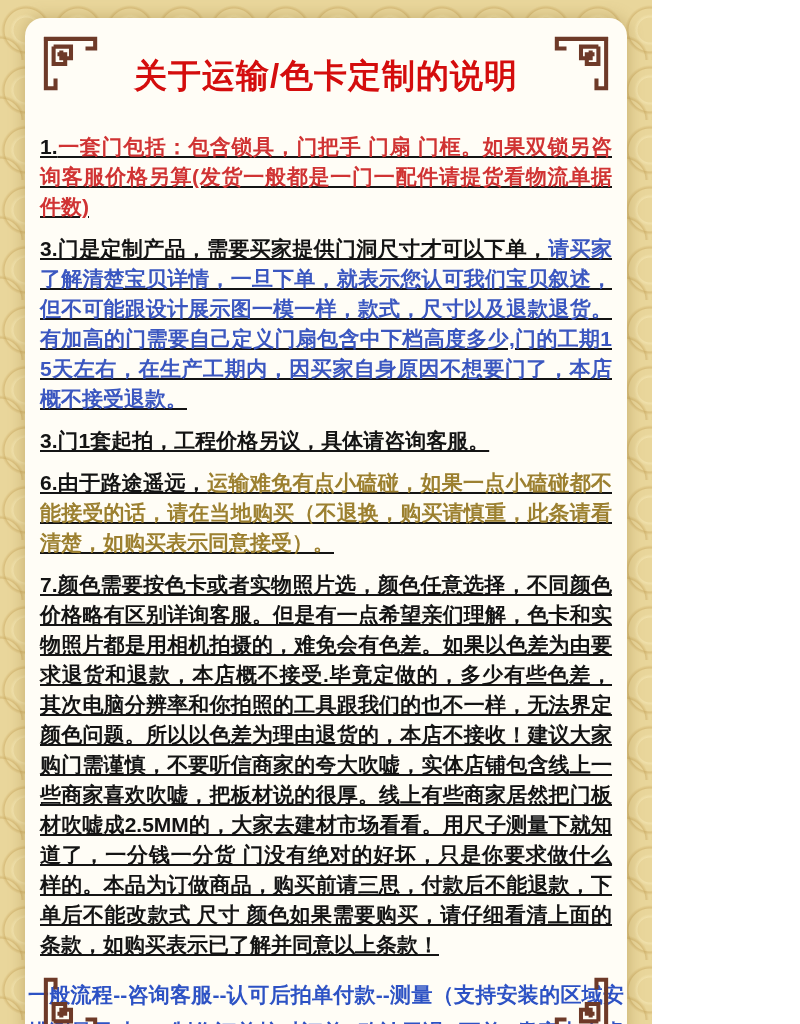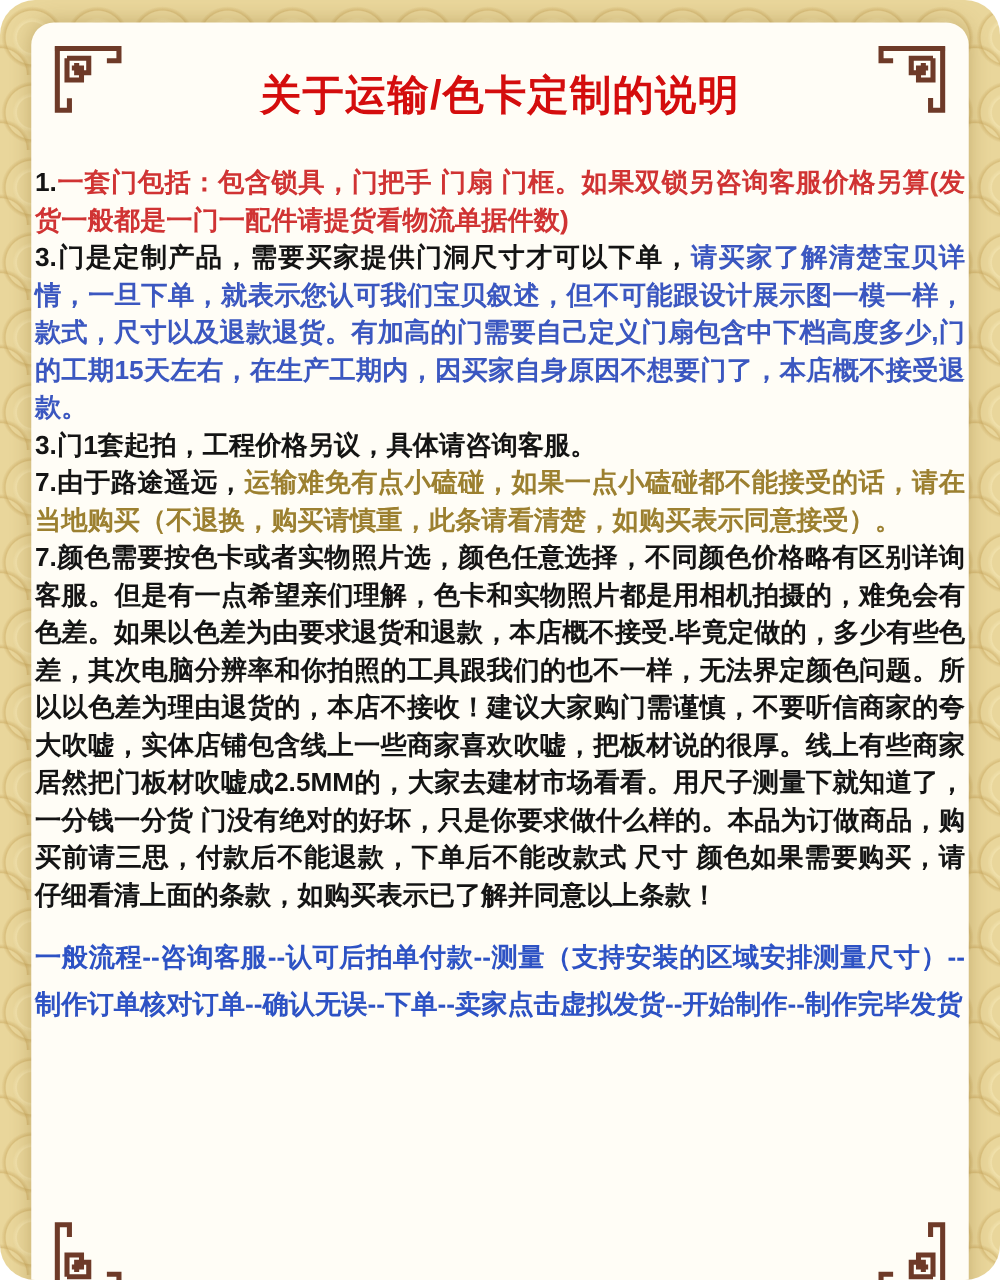--- a/index.html
+++ b/index.html
@@ -1,29 +1,28 @@
 <!DOCTYPE html>
 <html style="--bg-tan: #e9d69b; --card-bg: #fffdf6; --ornament: #6e3a28; --title-red: #d40d0d; --text-black: #141414; --text-red: #d03333; --text-pink: #c750ae; --text-blue: #3b57c0; --text-olive: #9c8030; --flow-blue: #2d52c4;"><head>
 <meta charset="utf-8">
 <style>
   html,body{margin:0;padding:0;}
   body{
     width:800px;height:1024px;overflow:hidden;
     font-family:"Liberation Sans","DejaVu Sans",sans-serif;
   }
   .page{
-    position:relative;width:800px;height:1024px;overflow:hidden;
+    position:relative;width:652px;height:1024px;overflow:hidden;
     background-color:var(--bg-tan,#e9d69b);
     background-image:
       radial-gradient(circle at 26px 30px, rgba(0,0,0,0) 21px, rgba(201,168,95,.50) 22px, rgba(0,0,0,0) 25px),
       radial-gradient(circle at 26px 30px, rgba(0,0,0,0) 12px, rgba(246,233,184,.55) 13px, rgba(0,0,0,0) 16px),
       radial-gradient(circle at 0px 60px,  rgba(0,0,0,0) 21px, rgba(201,168,95,.50) 22px, rgba(0,0,0,0) 25px),
       radial-gradient(circle at 52px 60px, rgba(0,0,0,0) 21px, rgba(201,168,95,.50) 22px, rgba(0,0,0,0) 25px);
     background-size:52px 60px;
-    border-radius:28px;
   }
   .card{
     position:absolute;left:25px;right:25px;top:18px;height:1030px;
     background:var(--card-bg,#fffdf6);
     border-radius:18px;
     box-shadow:0 0 16px rgba(138,106,38,.38);
   }
   .corner{position:absolute;width:58px;height:58px;}
   .corner svg{width:100%;height:100%;display:block;}
   .corner path{stroke:var(--ornament,#6e3a28);}
@@ -37,21 +36,21 @@
     font-size:33px;line-height:40px;letter-spacing:1px;
     font-weight:700;
     color:var(--title-red,#d40d0d);
   }
   .body-text{
     margin:36px 3px 0;
     font-size:21px;line-height:30px;font-weight:600;
     color:var(--text-black,#141414);
     text-align:justify;word-break:break-all;
   }
-  .body-text p{margin:0;}
+  .body-text p{margin:12px;text-decoration:underline;}
   .c-black{color:var(--text-black,#141414);}
   .c-red{color:var(--text-red,#d03333);}
   .c-pink{color:var(--text-pink,#c750ae);}
   .c-blue{color:var(--text-blue,#3b57c0);}
   .c-olive{color:var(--text-olive,#9c8030);}
   .flow{
     margin:16px 3px 0;
     font-size:21px;line-height:37px;font-weight:700;
     color:var(--flow-blue,#2d52c4);
     text-align:justify;word-break:break-all;
@@ -103,20 +102,20 @@
         </g>
       </svg>
     </span>
 
     <h1 class="title">关于运输/色卡定制的说明</h1>
 
     <div class="body-text">
       <p><span class="c-black">1.</span><span class="c-red">一套门包括：包含锁具，门把手 门扇 门框。如果双锁另咨询客服价格另算(发货一般都是一门一配件请提货看物流单据件数)</span></p>
       <p><span class="c-black">3.门是定制产品，需要买家提供门洞尺寸才可以下单，</span><span class="c-blue">请买家了解清楚宝贝详情，一旦下单，就表示您认可我们宝贝叙述，但不可能跟设计展示图一模一样，款式，尺寸以及退款退货。有加高的门需要自己定义门扇包含中下档高度多少,门的工期15天左右，在生产工期内，因买家自身原因不想要门了，本店概不接受退款。</span></p>
       <p><span class="c-black">3.门1套起拍，工程价格另议，具体请咨询客服。</span></p>
-      <p><span class="c-black">7.由于路途遥远，</span><span class="c-olive">运输难免有点小磕碰，如果一点小磕碰都不能接受的话，请在当地购买（不退换，购买请慎重，此条请看清楚，如购买表示同意接受）。</span></p>
+      <p><span class="c-black">6.由于路途遥远，</span><span class="c-olive">运输难免有点小磕碰，如果一点小磕碰都不能接受的话，请在当地购买（不退换，购买请慎重，此条请看清楚，如购买表示同意接受）。</span></p>
       <p><span class="c-black">7.颜色需要按色卡或者实物照片选，颜色任意选择，不同颜色价格略有区别详询客服。但是有一点希望亲们理解，色卡和实物照片都是用相机拍摄的，难免会有色差。如果以色差为由要求退货和退款，本店概不接受.毕竟定做的，多少有些色差，其次电脑分辨率和你拍照的工具跟我们的也不一样，无法界定颜色问题。所以以色差为理由退货的，本店不接收！建议大家购门需谨慎，不要听信商家的夸大吹嘘，实体店铺包含线上一些商家喜欢吹嘘，把板材说的很厚。线上有些商家居然把门板材吹嘘成2.5MM的，大家去建材市场看看。用尺子测量下就知道了，一分钱一分货 门没有绝对的好坏，只是你要求做什么样的。本品为订做商品，购买前请三思，付款后不能退款，下单后不能改款式 尺寸 颜色如果需要购买，请仔细看清上面的条款，如购买表示已了解并同意以上条款！</span></p>
     </div>
 
     <p class="flow">一般流程--咨询客服--认可后拍单付款--测量（支持安装的区域安排测量尺寸）--制作订单核对订单--确认无误--下单--卖家点击虚拟发货--开始制作--制作完毕发货</p>
 
   </div>
 </div>
 
 </body></html>

